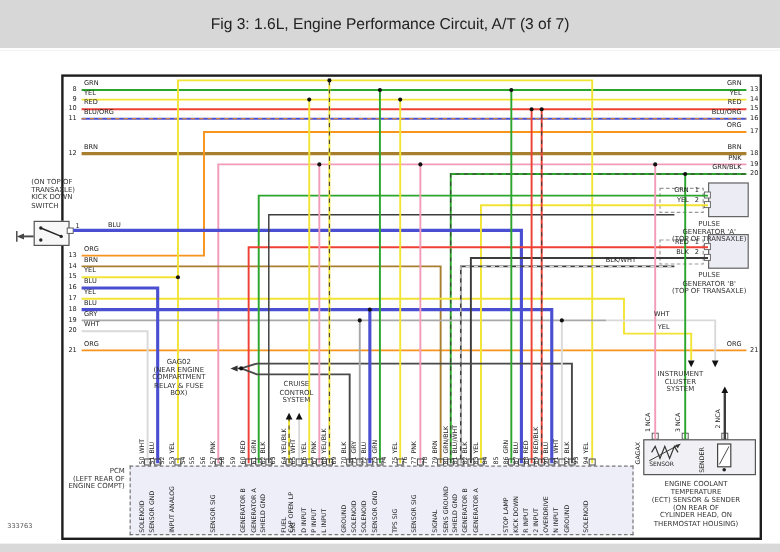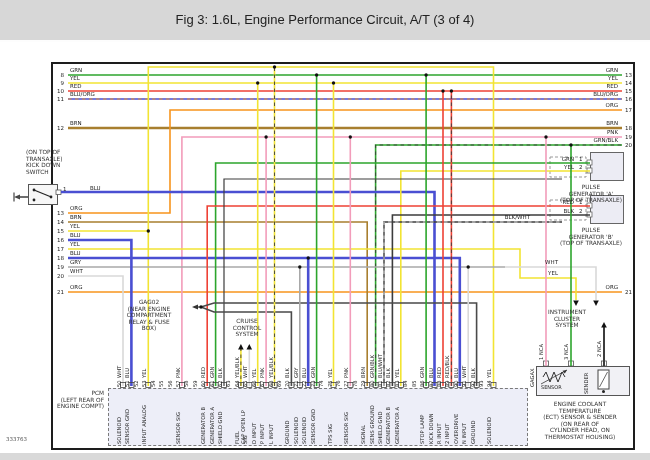--- a/index.html
+++ b/index.html
@@ -17,21 +17,21 @@
   .c{text-align:center;} .r{text-align:right;}
   .lbl{position:absolute;font-size:5.5px;line-height:6px;color:#222;white-space:pre;}
   .vr{position:absolute;font-size:5.2px;line-height:5.6px;color:#222;white-space:pre;transform-origin:0 0;transform:rotate(-90deg);}
   #wire-svg{position:absolute;left:0;top:0;width:650px;height:460px;}
   .doc{position:absolute;font-size:5.5px;color:#555;}
 </style>
 </head>
 <body>
 
 <div class="titlebar">
-  <div class="t">Fig 3: 1.6L, Engine Performance Circuit, A/T (3 of 4)</div>
+  <div class="t">Fig 3: 1.6L, Engine Performance Circuit, A/T (3 of 7)</div>
 </div>
 <div class="frame"></div>
 <div class="footer-strip"></div>
 
 <div class="box kickbox" style="left:28px;top:184px;"></div>
 <div class="box pulsebox" style="left:590px;top:152px;"></div>
 <div class="box pulsebox" style="left:590px;top:195px;"></div>
 <div class="box pcmbox" style="left:108px;top:388px;"></div>
 <div class="box ectbox" style="left:536px;top:366px;"></div>
 

